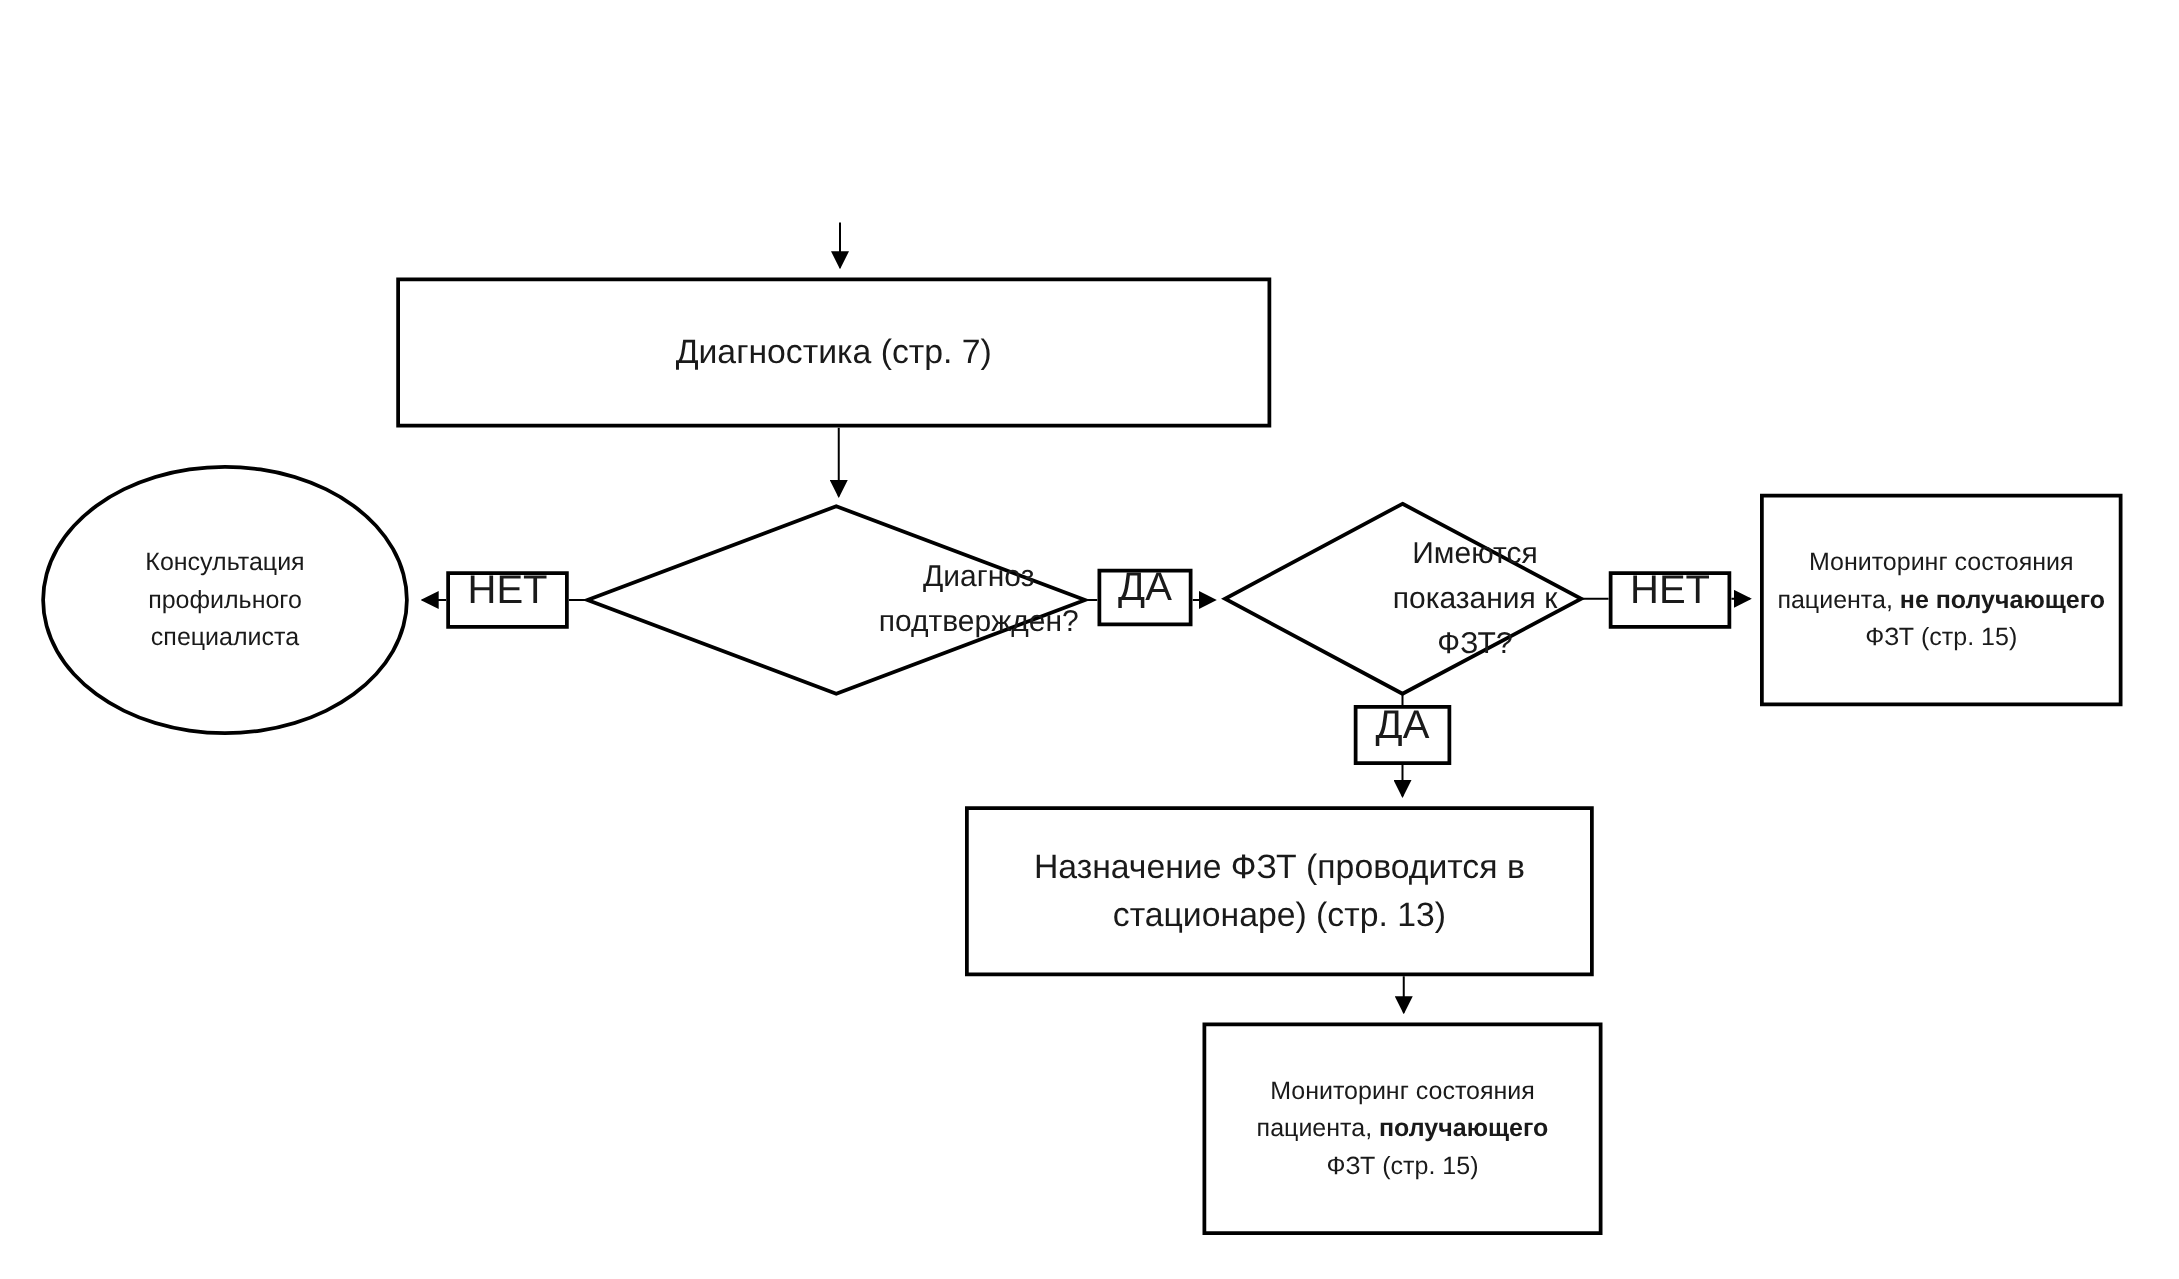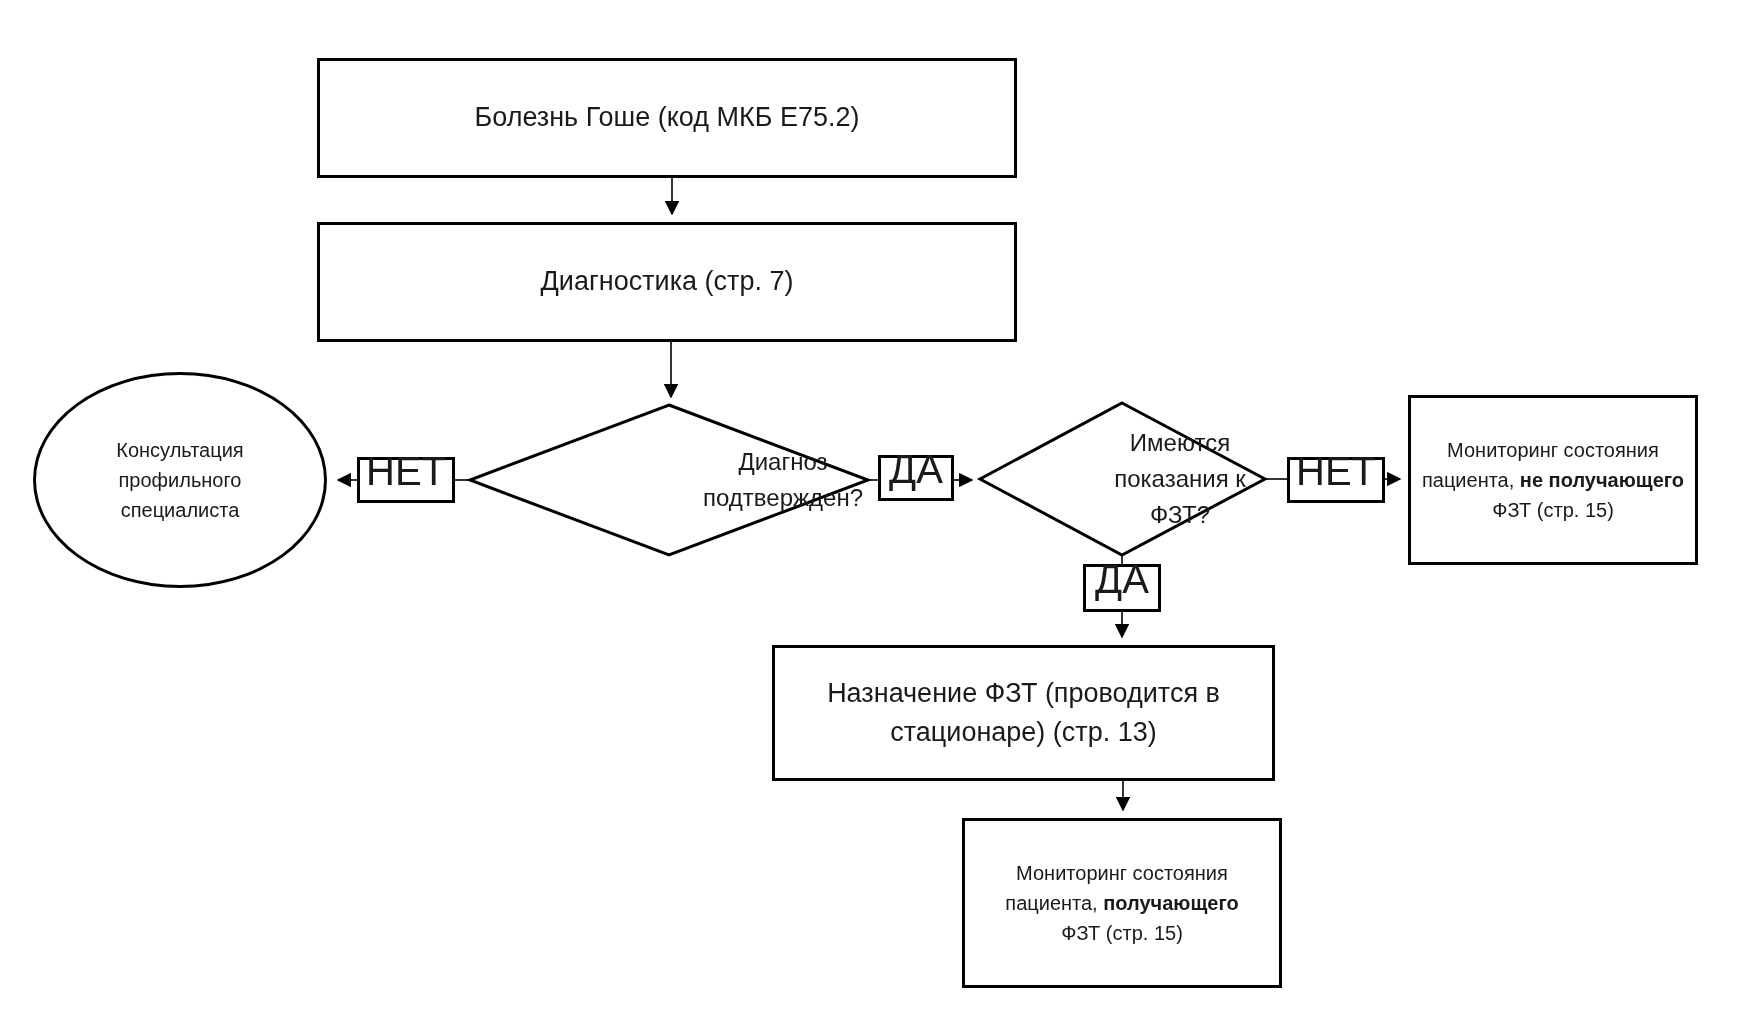--- a/index.html
+++ b/index.html
@@ -39,21 +39,21 @@
   .node-consultation { left: 33px;   top: 372px; width: 294px; height: 216px; border-radius: 50%;
                        font-size: 20px; line-height: 1.5; padding: 0 34px; }
   .edge-label {
     position: absolute;
     box-sizing: border-box;
     background: #ffffff;
     border: 3px solid #000000;
     display: flex;
     align-items: center;
     justify-content: center;
-    font-size: 40px;
+    font-size: 32px;
     line-height: 1;
     padding-bottom: 18px;
   }
   .label-net1 { left: 357px;  top: 457px; width: 98px; height: 46px; }
   .label-da1  { left: 878px;  top: 455px; width: 76px; height: 46px; }
   .label-net2 { left: 1287px; top: 457px; width: 98px; height: 46px; }
   .label-da2  { left: 1083px; top: 564px; width: 78px; height: 48px; }
   .diamond-label {
     position: absolute;
     display: flex;
@@ -100,23 +100,20 @@
       <line x1="1385" y1="479" x2="1400" y2="479" marker-end="url(#arrow)"></line>
       <line x1="1122" y1="555" x2="1122" y2="564"></line>
       <line x1="1122" y1="612" x2="1122" y2="637" marker-end="url(#arrow)"></line>
       <line x1="1123" y1="764" x2="1123" y2="810" marker-end="url(#arrow)"></line>
     </g>
 
     <polygon points="669,405 868,480 669,555 470,480" fill="#ffffff" stroke="#000000" stroke-width="3"></polygon>
     <polygon points="1122,403 1265,479 1122,555 980,479" fill="#ffffff" stroke="#000000" stroke-width="3"></polygon>
   </svg>
 
-  <div class="node node-start">
-    <span>Болезнь Гоше (код МКБ Е75.2)</span>
-  </div>
 
   <div class="node node-diagnostics">
     <span>Диагностика (стр. 7)</span>
   </div>
 
   <div class="node node-consultation">
     <span>Консультация профильного специалиста</span>
   </div>
 
   <div class="diamond-label diamond-label-1">

